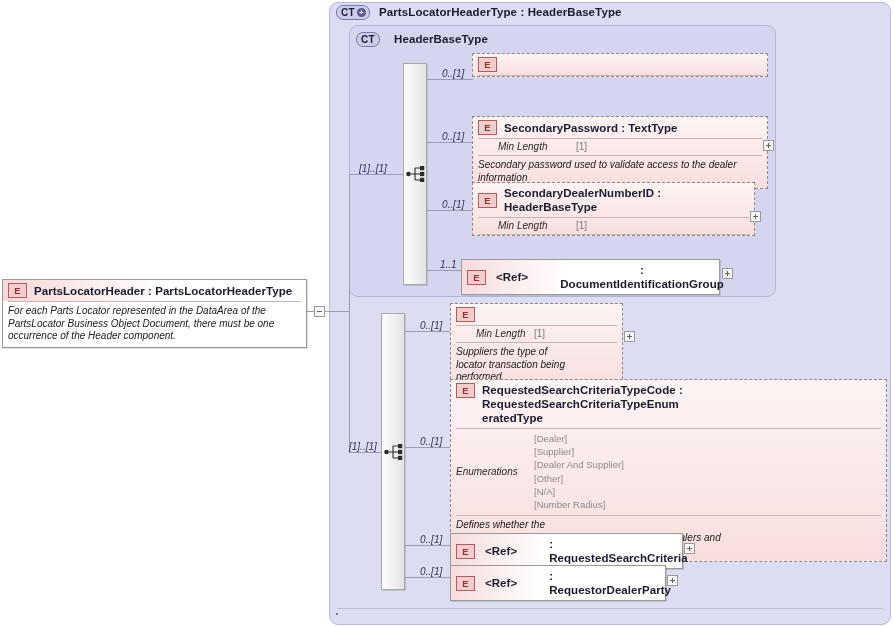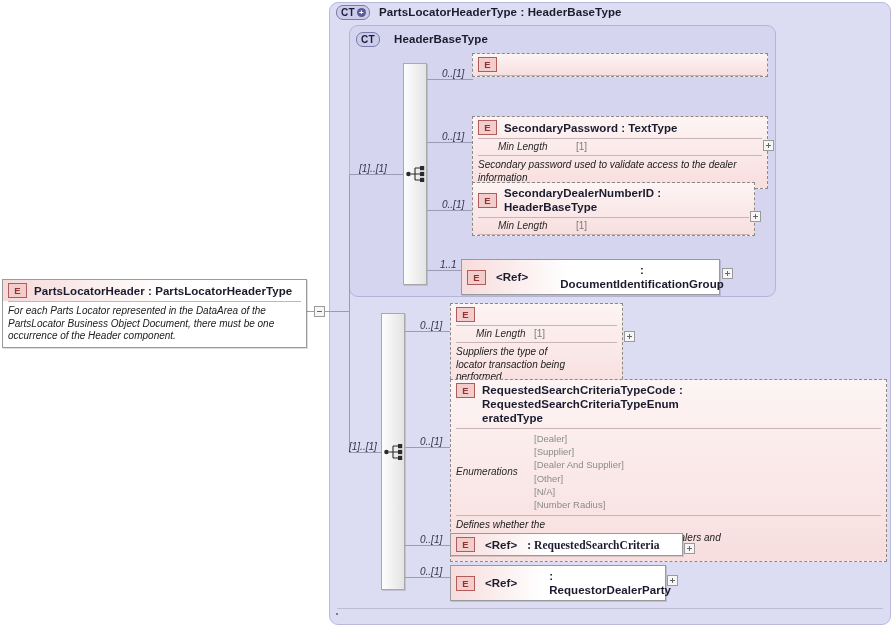--- a/index.html
+++ b/index.html
@@ -382,21 +382,21 @@
     </div>
   </div>
 
   <div class="hline" style="left:405px; top:545px; width:46px;"></div>
   <div class="card" style="left:420px; top:534px;">0..[1]</div>
 
   <div class="ebox solidpink" style="left:450px; top:533px; width:233px;">
     <div class="ebox-head" style="gap:10px;">
       <span class="e-badge">E</span>
       <span class="e-name">&lt;Ref&gt;</span>
-      <span class="e-name" style="font-family:Liberation Serif, serif;">: RequestedSearchCriteria</span>
+      <span class="e-name" style="margin-left:22px;">: RequestedSearchCriteria</span>
     </div>
   </div>
   <div class="expander plus" style="left:684px; top:543px;"></div>
 
   <div class="hline" style="left:405px; top:577px; width:46px;"></div>
   <div class="card" style="left:420px; top:566px;">0..[1]</div>
 
   <div class="ebox solidpink" style="left:450px; top:565px; width:216px;">
     <div class="ebox-head" style="gap:10px;">
       <span class="e-badge">E</span>

